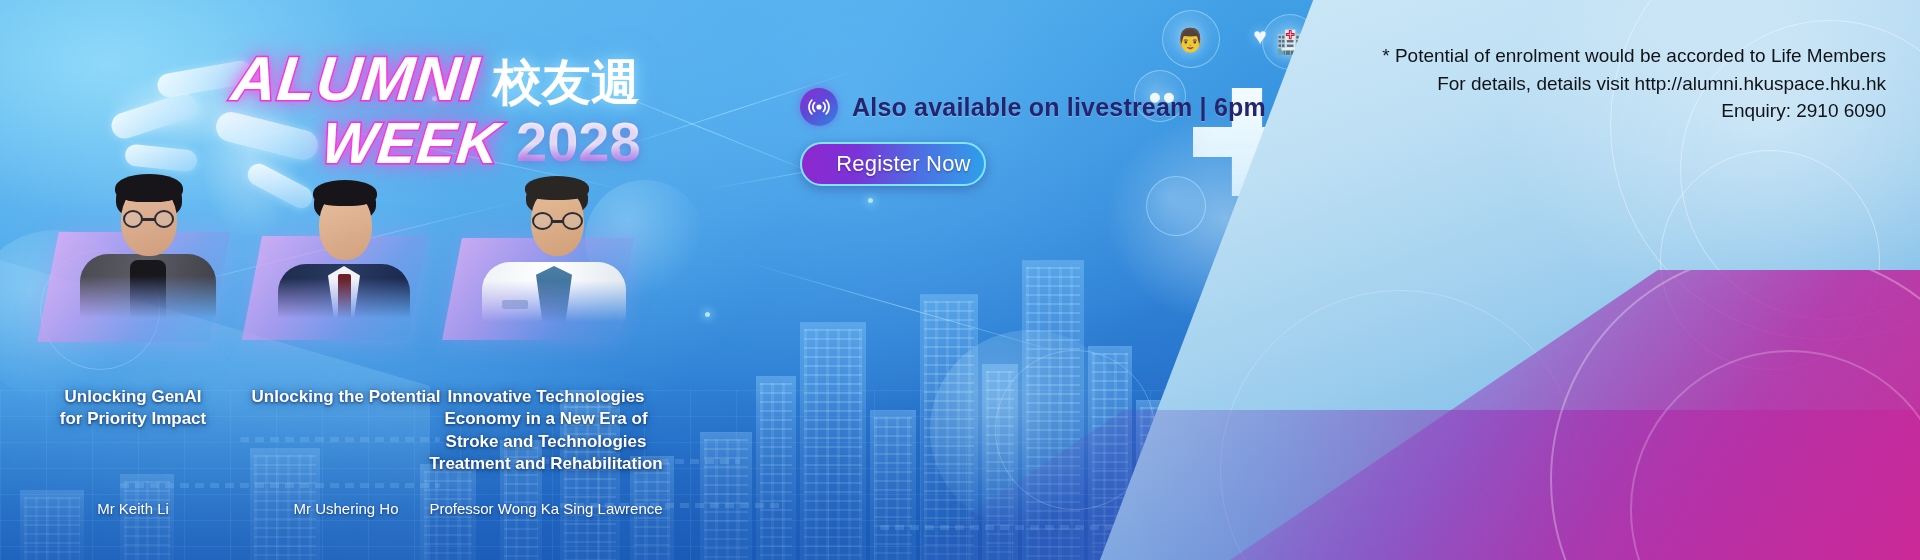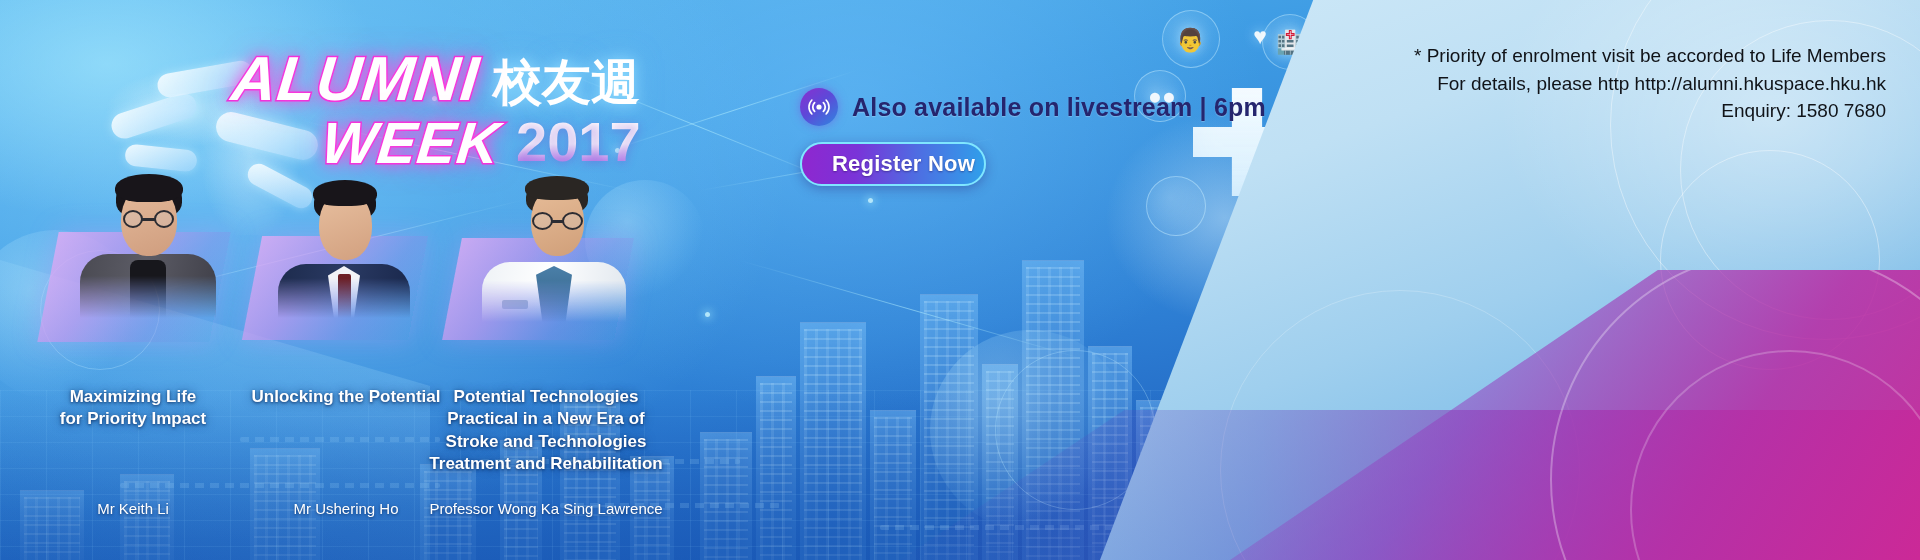--- a/index.html
+++ b/index.html
@@ -184,21 +184,21 @@
   .reg-btn{
     position:absolute; left:800px; top:142px;
     width:186px; height:44px; border-radius:24px;
     background:linear-gradient(95deg,#8f27cf 0%,#7a33d8 30%,#4f6ce2 62%,#2fa0ea 100%);
     border:2px solid #7fe6ff;
     display:flex; align-items:center; justify-content:center;
     box-shadow:0 3px 12px rgba(40,30,120,.35);
     cursor:pointer;
   }
   .reg-btn span{
-    color:#ffffff; font-size:22px; font-weight:bold; letter-spacing:.2px;
+    color:#ffffff; font-size:22px; font-weight:normal; letter-spacing:.2px;
     text-shadow:0 1px 2px rgba(30,10,80,.45);
     margin-left:21px;
   }
 
   
   .notice{
     position:absolute; right:34px; top:42px;
     text-align:right; color:#101318;
     font-size:19px; line-height:1.45;
   }
@@ -323,21 +323,21 @@
     <div class="magenta-arc" style="right:-30px; bottom:-110px; width:320px; height:320px; border-color:rgba(255,255,255,.22);"></div>
   </div>
 
   <div class="headline">
     <div class="line1">
       <div class="alumni">ALUMNI</div>
       <div class="cn">校友週</div>
     </div>
     <div class="line2">
       <div class="week">WEEK</div>
-      <div class="year">2017</div>
+      <div class="year">2028</div>
     </div>
   </div>
 
   <div class="livestream">
     <div class="bc-icon">
       <svg width="24" height="24" viewBox="0 0 24 24" aria-hidden="true">
         <circle cx="12" cy="12" r="2.6" fill="#ffffff"></circle>
         <path d="M7.6 7.6a6.2 6.2 0 0 0 0 8.8" stroke="#ffffff" stroke-width="1.8" fill="none" stroke-linecap="round"></path>
         <path d="M16.4 7.6a6.2 6.2 0 0 1 0 8.8" stroke="#ffffff" stroke-width="1.8" fill="none" stroke-linecap="round"></path>
         <path d="M4.9 5a9.8 9.8 0 0 0 0 14" stroke="#ffffff" stroke-width="1.6" fill="none" stroke-linecap="round"></path>
@@ -345,43 +345,43 @@
       </svg>
     </div>
     <div class="ls-text">Also available on livestream | 6pm</div>
   </div>
 
   <div class="reg-btn">
     <span>Register Now</span>
   </div>
 
   <div class="notice">
-    <div>* Priority of enrolment visit be accorded to Life Members</div>
-    <div>For details, please http http://alumni.hkuspace.hku.hk</div>
-    <div>Enquiry: 1580 7680</div>
+    <div>* Potential of enrolment would be accorded to Life Members</div>
+    <div>For details, details visit http://alumni.hkuspace.hku.hk</div>
+    <div>Enquiry: 2910 6090</div>
   </div>
 
   <div class="speakers">
 
     <div class="spk">
       <div class="panel" style="left:48px; top:232px; width:172px; height:110px;"></div>
       <div class="photo" style="left:78px; top:168px; width:140px; height:150px;">
         <div class="ph-body" style="left:2px;  top:86px;  width:136px; height:70px; background:linear-gradient(100deg,#4a4a52,#5c5c66 45%,#3f3f48);"></div>
         <div class="ph-shirt" style="left:52px; top:92px;  width:36px;  height:64px; background:#17171c; border-radius:8px 8px 0 0;"></div>
         <div class="ph-hair" style="left:38px; top:8px;   width:66px;  height:44px;"></div>
         <div class="ph-head" style="left:43px; top:16px;  width:56px;  height:72px; background:linear-gradient(160deg,#e5bb9c,#cf9d7e);"></div>
         <div class="ph-hair" style="left:37px; top:6px;   width:68px;  height:28px;"></div>
         <div class="glasses">
           <div class="lens" style="left:45px; top:42px; width:20px; height:18px;"></div>
           <div class="lens" style="left:76px; top:42px; width:20px; height:18px;"></div>
           <div class="bridge" style="left:64px; top:50px; width:13px;"></div>
         </div>
       </div>
       <div class="spk-title" style="left:18px; top:386px; width:230px;">
-        <div>Maximizing Life</div>
+        <div>Unlocking GenAI</div>
         <div>for Priority Impact</div>
       </div>
       <div class="spk-name" style="left:18px; top:500px; width:230px;">Mr Keith Li</div>
     </div>
 
     <div class="spk">
       <div class="panel" style="left:252px; top:236px; width:166px; height:104px;"></div>
       <div class="photo" style="left:278px; top:176px; width:132px; height:142px;">
         <div class="ph-body" style="left:0px;  top:88px;  width:132px; height:66px; background:linear-gradient(100deg,#1d2b4d,#2a3a63 45%,#182banonecolor);"></div>
         <div class="ph-body" style="left:0px;  top:88px;  width:132px; height:66px; background:linear-gradient(100deg,#1d2b4d,#2a3a63 48%,#18264a);"></div>
@@ -406,22 +406,22 @@
         <div class="ph-hair" style="left:44px; top:4px;   width:62px;  height:38px; background:#2a2623;"></div>
         <div class="ph-head" style="left:49px; top:12px;  width:53px;  height:70px; background:linear-gradient(160deg,#e7bd99,#d09f79);"></div>
         <div class="ph-hair" style="left:43px; top:2px;   width:64px;  height:24px; background:#2a2623;"></div>
         <div class="glasses">
           <div class="lens" style="left:50px; top:38px; width:21px; height:18px;"></div>
           <div class="lens" style="left:80px; top:38px; width:21px; height:18px;"></div>
           <div class="bridge" style="left:70px; top:46px; width:11px;"></div>
         </div>
       </div>
       <div class="spk-title" style="left:420px; top:386px; width:252px;">
-        <div>Potential Technologies</div>
-        <div>Practical in a New Era of</div>
+        <div>Innovative Technologies</div>
+        <div>Economy in a New Era of</div>
         <div>Stroke and Technologies</div>
         <div>Treatment and Rehabilitation</div>
       </div>
       <div class="spk-name" style="left:420px; top:500px; width:252px;">Professor Wong Ka Sing Lawrence</div>
     </div>
 
   </div>
 </div>
 
 </body></html>

